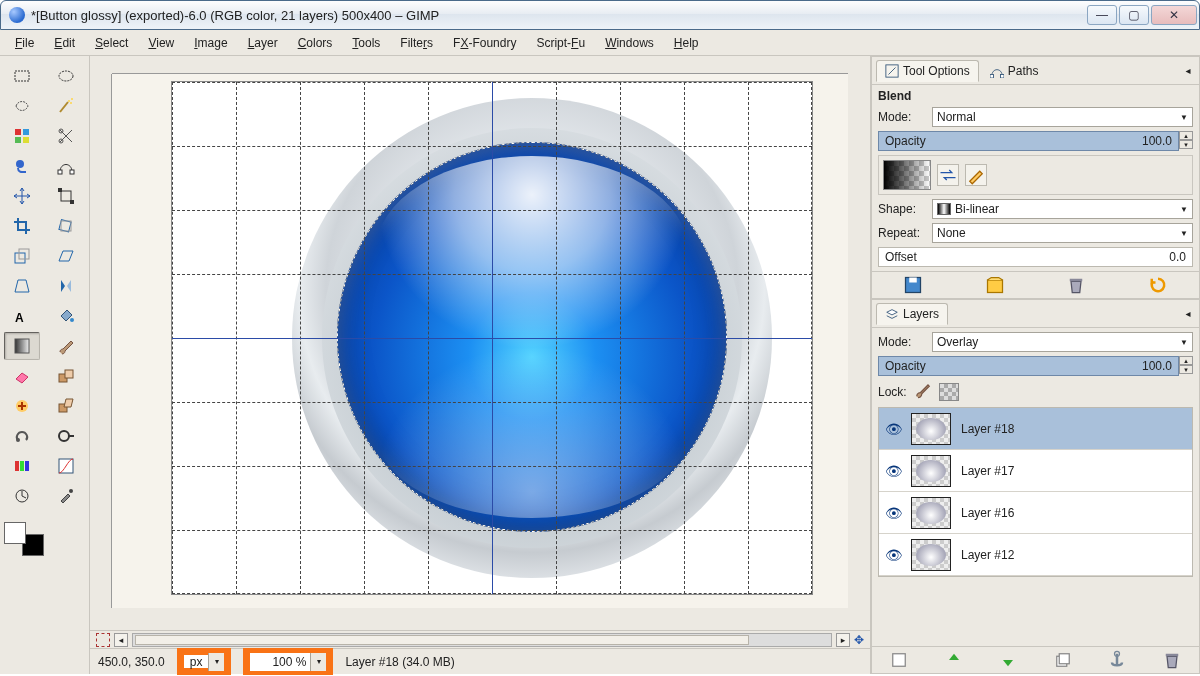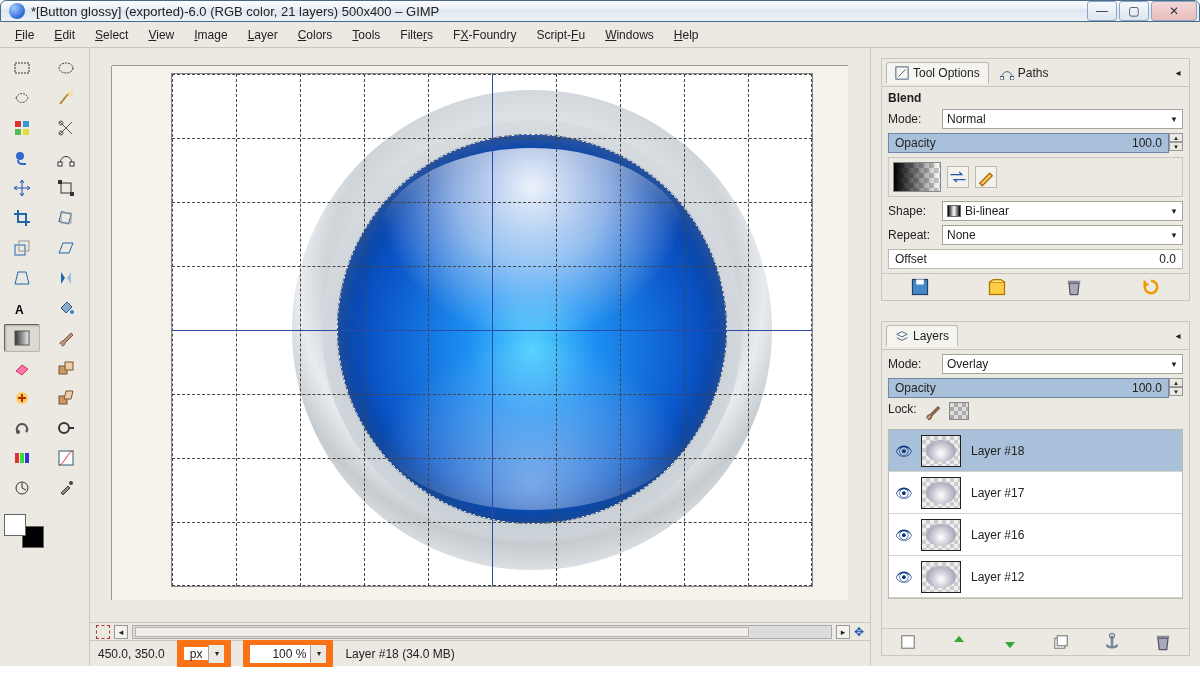--- a/index.html
+++ b/index.html
@@ -1,18 +1,18 @@
 <!DOCTYPE html>
 <html><head>
 <meta charset="utf-8">
 <style>
 *{box-sizing:border-box;margin:0;padding:0;font-family:"Segoe UI",Tahoma,sans-serif;font-size:12px;color:#222;user-select:none}
 body{background:#fff;width:1200px;height:676px;overflow:hidden}
 
-.titlebar{height:22px;background:linear-gradient(#fdfdfe,#e8edf3 45%,#dde5ee 46%,#eef3f8);border:1px solid #4a6a8a;border-radius:6px 6px 0 0;display:flex;align-items:center;padding:0 2px 0 8px}
+.titlebar{height:30px;background:linear-gradient(#fdfdfe,#e8edf3 45%,#dde5ee 46%,#eef3f8);border:1px solid #4a6a8a;border-radius:6px 6px 0 0;display:flex;align-items:center;padding:0 2px 0 8px}
 .titlebar .gimp-ico{width:16px;height:16px;border-radius:50%;background:radial-gradient(circle at 30% 30%,#a7c9ff,#2a6ad0 70%);margin-right:6px}
 .titlebar .title{flex:1;font-size:13px}
 .winbtns{display:flex;gap:2px}
 .winbtn{width:30px;height:20px;border:1px solid #8ba6c2;border-radius:3px;background:linear-gradient(#f6f9fc,#dbe6f2);display:flex;align-items:center;justify-content:center;font-size:12px;color:#334}
 .winbtn.close{width:46px;background:linear-gradient(#f3d7d7,#e8bcbc)}
 .menubar{height:26px;background:#ece9e2;border-bottom:1px solid #c9c6bf;display:flex;align-items:center;padding:0 6px;gap:2px}
 .menubar span{padding:3px 9px;border-radius:3px}
 .menubar span u{text-decoration:underline}
 
 .work{display:flex;height:618px;background:#ece9e2}
@@ -46,21 +46,21 @@
 .hscroll{height:18px;background:#ece9e2;border-top:1px solid #c9c6bf;display:flex;align-items:center;gap:4px;padding:0 6px}
 .hscroll .arrow{width:14px;height:14px;border:1px solid #999;background:#f4f2ec;display:flex;align-items:center;justify-content:center;font-size:9px}
 .hscroll .track{flex:1;height:14px;background:#ddd;border:1px solid #aaa;position:relative}
 .hscroll .track .thumb{position:absolute;left:2px;top:1px;bottom:1px;width:88%;background:#f2efe8;border:1px solid #b7b3a9}
 .statusbar{height:26px;display:flex;align-items:center;padding:0 8px;gap:12px;border-top:1px solid #c9c6bf;background:#ece9e2}
 .statusbar .combo,.combo{display:inline-flex;align-items:center;border:7px solid #f97316;background:#fff;height:27px}
 .combo input{border:0;width:60px;text-align:right;padding:0 4px;height:18px}
 .combo .btn{width:16px;height:18px;background:#ece9e2;border-left:1px solid #a7a49b;display:flex;align-items:center;justify-content:center;font-size:8px}
 
 .docks{width:330px;display:flex;flex-direction:column;border-left:1px solid #c9c6bf}
-.dock{border:1px solid #c9c6bf;margin:10px;background:#ece9e2;display:flex;flex-direction:column}
+.dock{border:1px solid #c9c6bf;margin:0;background:#ece9e2;display:flex;flex-direction:column}
 .tabstrip{display:flex;align-items:center;height:28px;border-bottom:1px solid #c9c6bf;padding:0 4px;gap:2px}
 .tab{display:flex;align-items:center;gap:4px;padding:3px 8px;border:1px solid transparent;border-radius:3px 3px 0 0}
 .tab.active{background:#f6f4ee;border:1px solid #bcb9b0;border-bottom-color:#f6f4ee}
 .tab svg{width:14px;height:14px}
 .dock .caret{margin-left:auto;width:14px;height:14px;font-size:10px;display:flex;align-items:center;justify-content:center}
 .dock-body{padding:4px 6px;display:flex;flex-direction:column;gap:4px}
 .row{display:flex;align-items:center;gap:6px}
 .row label{min-width:48px}
 .select{flex:1;height:20px;border:1px solid #a7a49b;background:#fff;display:flex;align-items:center;padding:0 4px;justify-content:space-between}
 .select .dd{font-size:8px}
@@ -76,21 +76,21 @@
 .iconbtn{width:22px;height:22px;border:1px solid #bcb9b0;background:#f4f2ec;display:flex;align-items:center;justify-content:center}
 .dock-iconbar{display:flex;justify-content:space-around;padding:3px 0;border-top:1px solid #c9c6bf}
 .dock-iconbar .ib{width:22px;height:20px;display:flex;align-items:center;justify-content:center}
 
 .layerlist{border:1px solid #bcb9b0;background:#fff;max-height:180px;overflow:auto}
 .layer{display:flex;align-items:center;height:42px;border-bottom:1px solid #d6d3cb;gap:10px;padding:0 6px}
 .layer.sel{background:#a9c0da}
 .layer .eye{width:16px;color:#06357a;font-size:14px}
 .layer .thumb{width:40px;height:32px;background:repeating-conic-gradient(#ccc 0 25%,#eee 0 50%) 0 0/8px 8px;border:1px solid #222;position:relative}
 .layer .thumb::after{content:"";position:absolute;inset:4px;border-radius:50%;background:radial-gradient(circle at 50% 60%,#fff,#aab 70%)}
-.lockrow{display:flex;gap:6px}
+.lockrow{display:flex;align-items:center;gap:6px}
 .lockrow .chk{width:20px;height:18px;background:repeating-conic-gradient(#aaa 0 25%,#ddd 0 50%) 0 0/8px 8px;border:1px solid #888}
 
 svg{width:20px;height:20px}
 </style>
 </head>
 <body>
 
 <div class="titlebar">
   <div class="gimp-ico"></div>
   <div class="title">*[Button glossy] (exported)-6.0 (RGB color, 21 layers) 500x400 – GIMP</div>

